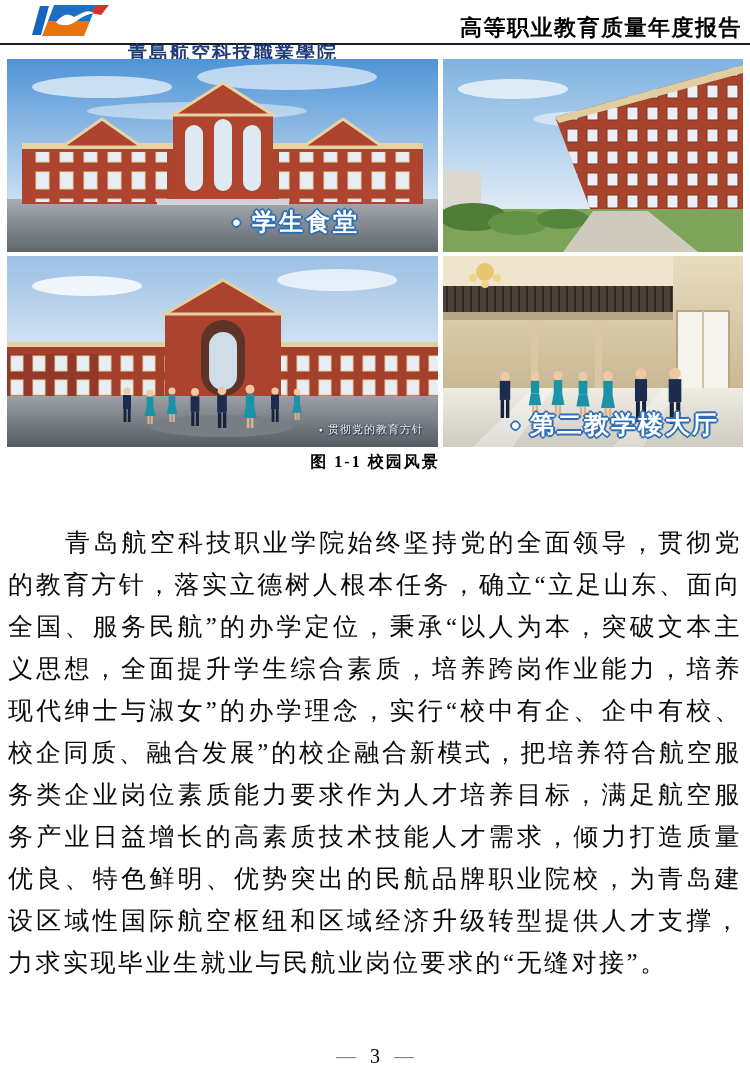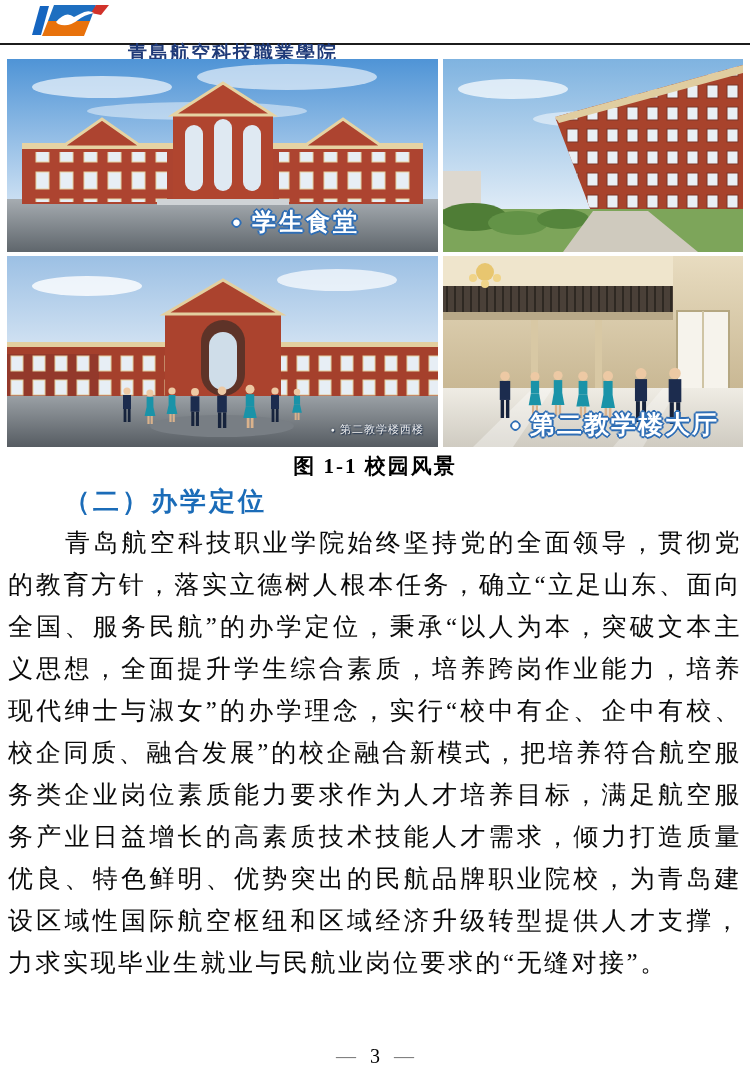--- a/index.html
+++ b/index.html
@@ -44,21 +44,21 @@
   .photo-caption-small{
     position:absolute;right:14px;bottom:10px;color:#f2f2f2;font-size:11px;letter-spacing:1px;
     font-family:"Liberation Sans",sans-serif;
     text-shadow:0 0 2px rgba(20,40,70,.9),1px 1px 1px rgba(20,40,70,.8);
   }
   .photo-caption-small .bullet{font-size:0.6em;vertical-align:0.2em;margin-right:4px;}
 
   
   .figure-caption{
     position:absolute;top:452px;left:0;width:750px;text-align:center;
-    font-size:21px;font-weight:bold;letter-spacing:2px;color:#000;
+    font-size:16px;font-weight:bold;letter-spacing:2px;color:#000;
   }
   .section-heading{
     position:absolute;top:484px;left:64px;color:#1b6cb8;font-size:26px;font-weight:bold;letter-spacing:3px;
   }
   .body-paragraph{
     position:absolute;top:522px;left:8px;width:734px;
     font-size:25px;line-height:42px;letter-spacing:2.5px;
     text-align:justify;text-indent:57px;color:#0a0a0a;font-family:Liberation Serif, serif;
   }
 
@@ -80,20 +80,21 @@
         <polygon points="24,3 66,3 60,19 18,19" fill="#1e6fc0"></polygon>
         <polygon points="66,3 79,3 71,13 61,11" fill="#d1322a"></polygon>
         <polygon points="18,19 60,19 54,34 12,34" fill="#e8720c"></polygon>
         <path d="M26 20 Q36 8 44 15 L50 12 Q58 7 64 11 Q54 13 48 18 Q38 26 28 22 Z" fill="#ffffff"></path>
       </svg>
     </div>
     <div class="name-col" style="position:absolute;left:120px;top:2px;">
       <div class="college-zh">青島航空科技職業學院</div>
       <div class="college-en">Qingdao Vocational College of Aeronautical Science and Technology</div>
     </div>
+    <div class="report-title">高等职业教育质量年度报告</div>
   </div>
 
   <div class="photo-grid">
 
     <div class="photo">
       <svg width="431" height="193" viewBox="0 0 431 193">
         <defs>
           <linearGradient id="p1sky" x1="0" y1="0" x2="0" y2="1">
             <stop offset="0" stop-color="#4f94d6"></stop>
               <stop offset="1" stop-color="#c9def2"></stop>
@@ -199,21 +200,21 @@
         <ellipse cx="215" cy="170" rx="72" ry="11" fill="#787e84"></ellipse>
         <use href="#p3m" transform="translate(120,166)"></use>
         <use href="#p3f" transform="translate(143,168)"></use>
         <use href="#p3f" transform="translate(165,166)"></use>
         <use href="#p3m" transform="translate(188,170) scale(1.1)"></use>
         <use href="#p3m" transform="translate(215,172) scale(1.2)"></use>
         <use href="#p3f" transform="translate(243,172) scale(1.25)"></use>
         <use href="#p3m" transform="translate(268,166)"></use>
         <use href="#p3f" transform="translate(290,164) scale(0.9)"></use>
       </svg>
-      <div class="photo-caption-small"><span class="bullet">●</span><span>第二教学楼西楼</span></div>
+      <div class="photo-caption-small"><span class="bullet">●</span><span>贯彻党的教育方针</span></div>
     </div>
 
     <div class="photo">
       <svg width="300" height="191" viewBox="0 0 300 191">
         <defs>
           <linearGradient id="p4wall" x1="0" y1="0" x2="0" y2="1">
             <stop offset="0" stop-color="#e8dcc0"></stop>
               <stop offset="1" stop-color="#c9b894"></stop>
           </linearGradient>
           <linearGradient id="p4floor" x1="0" y1="0" x2="0" y2="1">
@@ -261,21 +262,20 @@
         <use href="#p4f" transform="translate(165,164)"></use>
         <use href="#p4m" transform="translate(198,166) scale(1.1)"></use>
         <use href="#p4m" transform="translate(232,168) scale(1.15)"></use>
       </svg>
       <div class="photo-label label-lobby"><span class="bullet">●</span><span>第二教学楼大厅</span></div>
     </div>
   </div>
 
   <div class="figure-caption">图 1-1 校园风景</div>
 
-  <div class="section-heading">（二）办学定位</div>
 
   <div class="body-paragraph">青岛航空科技职业学院始终坚持党的全面领导，贯彻党的教育方针，落实立德树人根本任务，确立“立足山东、面向全国、服务民航”的办学定位，秉承“以人为本，突破文本主义思想，全面提升学生综合素质，培养跨岗作业能力，培养现代绅士与淑女”的办学理念，实行“校中有企、企中有校、校企同质、融合发展”的校企融合新模式，把培养符合航空服务类企业岗位素质能力要求作为人才培养目标，满足航空服务产业日益增长的高素质技术技能人才需求，倾力打造质量优良、特色鲜明、优势突出的民航品牌职业院校，为青岛建设区域性国际航空枢纽和区域经济升级转型提供人才支撑，力求实现毕业生就业与民航业岗位要求的“无缝对接”。</div>
 
   <div class="footer">
     <span class="dash">—</span><span>3</span><span class="dash">—</span>
   </div>
 
 </div>
 
 </body></html>

